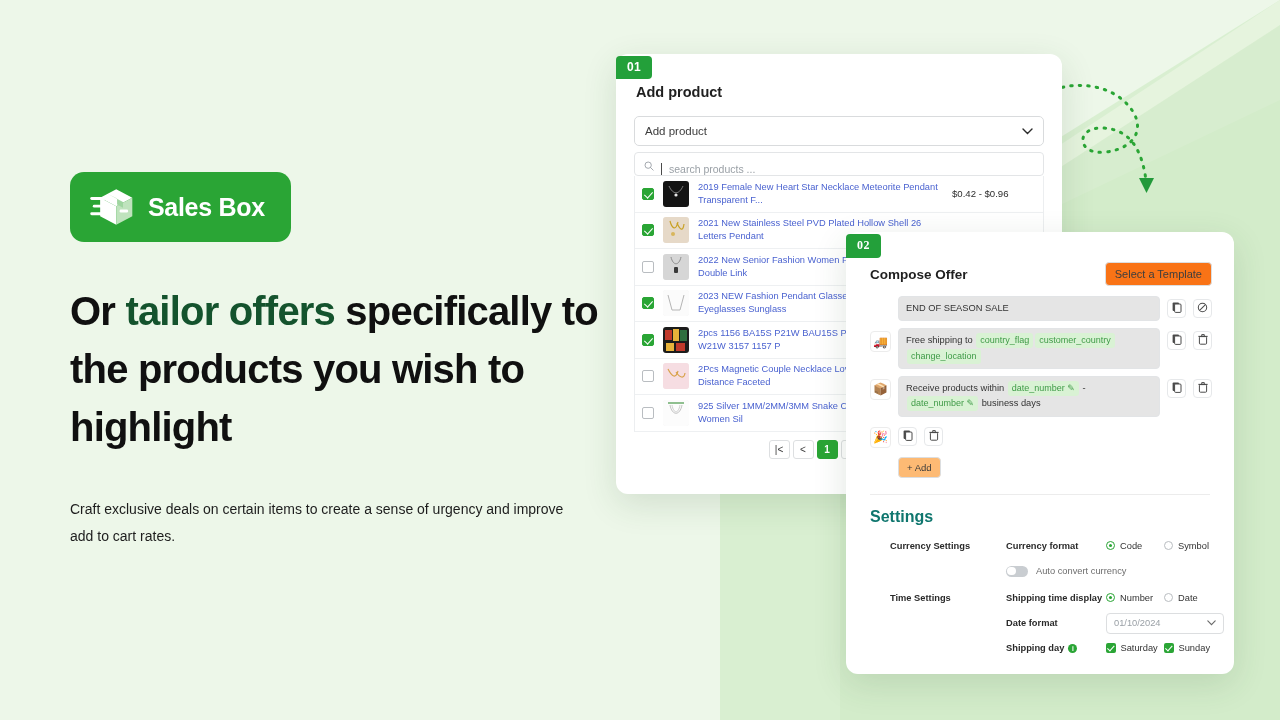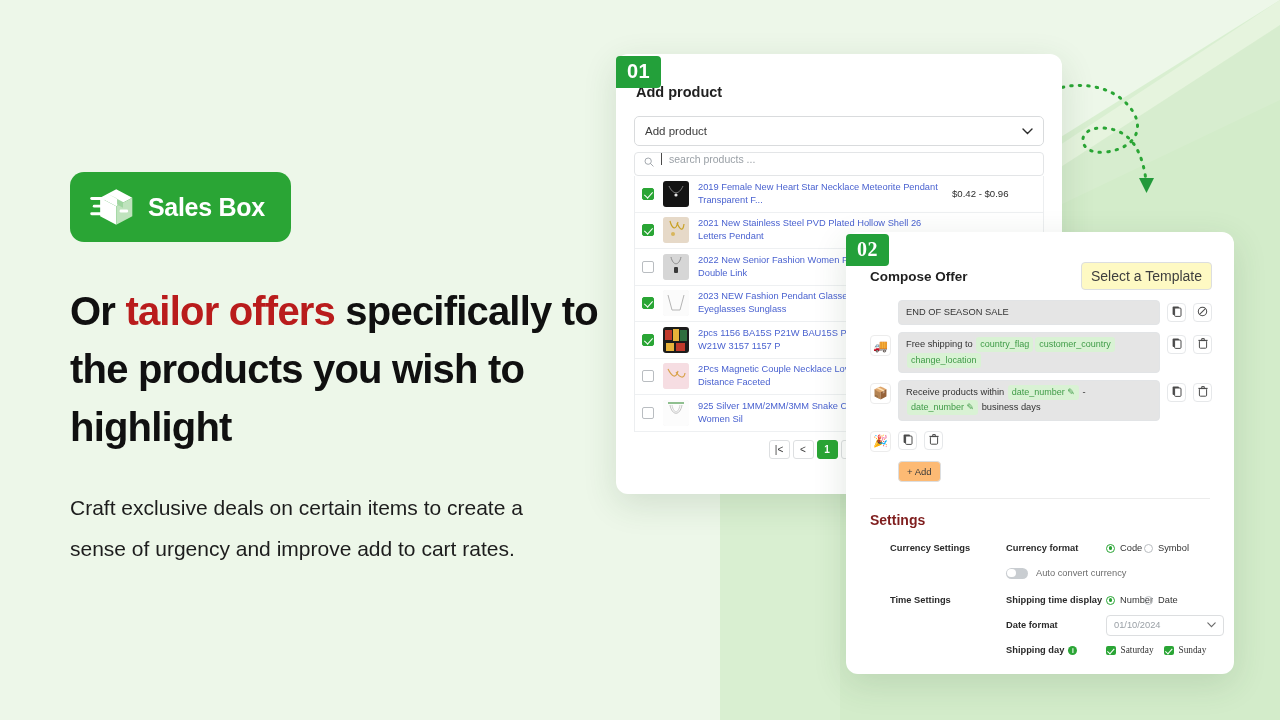--- a/index.html
+++ b/index.html
@@ -28,51 +28,51 @@
   .logo-icon { width: 44px; height: 42px; flex: 0 0 auto; }
   .logo-text {
     color: #ffffff; font-size: 25px; font-weight: 700; letter-spacing: -0.3px;
     white-space: nowrap;
   }
   .headline {
     margin-top: 40px;
     font-size: 40px; line-height: 1.45; font-weight: 700;
     color: #101010; letter-spacing: -0.8px;
   }
-  .headline .accent { color: #b91c1c; }
+  .headline .accent { color: #14532d; }
   .subcopy {
-    margin-top: 32px; width: 505px;
-    font-size: 21px; line-height: 1.95; color: #1d1d1d;
+    margin-top: 40px; width: 505px;
+    font-size: 14px; line-height: 1.95; color: #1d1d1d;
   }
 
   
   .card {
     position: absolute; background: #ffffff; border-radius: 12px;
     box-shadow: 0 10px 34px rgba(45,80,40,0.14);
   }
   .step-badge {
     position: absolute; z-index: 30;
     background: #23a03a; color: #fff;
-    font-size: 20px; font-weight: 700;
+    font-size: 12px; font-weight: 700;
     padding: 4px 11px 5px; border-radius: 4px 4px 4px 0;
     letter-spacing: 0.4px;
   }
 
   
   #panel-add { left: 616px; top: 54px; width: 446px; height: 440px; z-index: 10; overflow: hidden; }
   .panel-title { font-size: 14.5px; font-weight: 700; color: #1f1f1f; padding: 30px 0 0 20px; }
   .ap-select {
     margin: 16px 18px 0; height: 30px; border: 1px solid #d9dbdd; border-radius: 5px;
     display: flex; align-items: center; padding: 0 10px;
     font-size: 11.5px; color: #3c3c3c; background: #fff;
   }
   .ap-select .chev { margin-left: auto; color: #2b2b2b; }
   .search-row {
     margin: 6px 18px 0; height: 24px; border: 1px solid #e3e5e7; border-radius: 4px;
-    display: flex; align-items: flex-start; gap: 7px; padding: 0 9px; background: #fff;
+    display: flex; align-items: flex-end; gap: 7px; padding: 0 9px; background: #fff;
   }
   .search-row .ph { font-size: 10.5px; color: #9aa0a6; }
   .caret { width: 1px; height: 12px; background: #4a4a4a; }
 
   .prod-list { margin: 0 18px; border-left: 1px solid #eceef0; border-right: 1px solid #eceef0; }
   .prod-row {
     display: flex; align-items: center; gap: 9px;
     height: 36.5px; border-bottom: 1px solid #eef0f2; padding: 0 5px 0 7px;
   }
   .cbox {
@@ -102,21 +102,21 @@
     font-size: 10px; color: #3b3b3b; background: #fff;
   }
   .pg.active { background: #2aa535; border-color: #2aa535; color: #fff; font-weight: 700; }
 
   
   #panel-offer { left: 846px; top: 232px; width: 388px; height: 442px; z-index: 20; overflow: hidden; }
   .co-head { display: flex; align-items: center; padding: 30px 22px 0 24px; }
   .co-title { font-size: 13.5px; font-weight: 700; color: #1f1f1f; }
   .tmpl-btn {
     margin-left: auto; border: 1px solid #dcdee0; border-radius: 4px;
-    padding: 5px 9px; font-size: 14px; color: #3e3e3e; background: #fef9c3;
+    padding: 5px 9px; font-size: 11px; color: #3e3e3e; background: #f97316;
   }
   .offer-rows { padding: 10px 22px 0 24px; }
   .o-row { display: flex; align-items: flex-start; gap: 7px; margin-bottom: 7px; }
   .o-emoji {
     width: 21px; height: 21px; border-radius: 4px; flex: 0 0 auto;
     background: #fff; border: 1px solid #ececec;
     display: flex; align-items: center; justify-content: center; font-size: 12px;
     margin-top: 3px;
   }
   .o-field {
@@ -133,52 +133,52 @@
     display: flex; align-items: center; justify-content: center;
   }
   .add-btn {
     margin: 2px 0 0 52px; display: inline-flex; align-items: center;
     border: 1px solid #dcdee0; border-radius: 4px; background: #fdba74;
     padding: 4px 8px; font-size: 9.5px; color: #3a3a3a;
   }
   .divider { margin: 16px 24px 0; height: 1px; background: #ececec; }
 
   
-  .set-title { font-size: 14px; font-weight: 700; color: #7f1d1d; padding: 13px 8px 0 24px; }
+  .set-title { font-size: 16px; font-weight: 700; color: #0f766e; padding: 13px 8px 0 24px; }
   .set-grid { padding: 10px 22px 0 24px; }
   .set-block { display: flex; margin-bottom: 2px; margin-left: 20px; }
   .set-group-label { width: 116px; flex: 0 0 auto; font-size: 9.3px; font-weight: 700; color: #2a2a2a; padding-top: 5px; }
   .set-rows { flex: 1 1 auto; }
   .set-row { display: flex; align-items: center; min-height: 21px; margin-bottom: 4px; }
   .set-label { width: 100px; flex: 0 0 auto; font-size: 9.3px; font-weight: 700; color: #2a2a2a; }
   .set-label.plain { font-weight: 400; color: #6d6d6d; }
   .sel-box {
     width: 118px; height: 21px; border: 1px solid #dcdee0; border-radius: 4px;
     display: flex; align-items: center; padding: 0 7px; font-size: 9.3px; color: #3b3b3b;
     background: #fff;
   }
   .sel-box.muted { color: #9aa0a6; }
   .sel-box .chev { margin-left: auto; font-size: 9px; color: #6a6a6a; }
-  .radio-item { display: flex; align-items: center; gap: 5px; width: 38px; font-size: 9.3px; color: #333; }
+  .radio-item { display: flex; gap: 5px; width: 58px; font-size: 9.3px; color: #333; }
   .radio {
     width: 9px; height: 9px; border-radius: 50%; border: 1.4px solid #b9bdc1; flex: 0 0 auto;
   }
   .radio.on { border-color: #2aa535; position: relative; }
   .radio.on::after {
     content: ""; position: absolute; left: 1.6px; top: 1.6px;
     width: 3.5px; height: 3.5px; border-radius: 50%; background: #2aa535;
   }
   .toggle {
     width: 22px; height: 11px; border-radius: 7px; background: #c9cdd1; position: relative; flex: 0 0 auto;
   }
   .toggle::after {
     content: ""; position: absolute; left: 1.2px; top: 1.2px;
     width: 8.6px; height: 8.6px; border-radius: 50%; background: #fff;
   }
-  .day-item { display: flex; align-items: flex-end; gap: 5px; width: 58px; font-size: 9.3px; color: #333; font-family: Liberation Serif, serif; }
+  .day-item { display: flex; align-items: flex-start; gap: 5px; width: 58px; font-size: 9.3px; color: #333; }
   .dcb {
     width: 9.5px; height: 9.5px; border-radius: 2px; background: #2aa535; flex: 0 0 auto; position: relative;
   }
   .dcb::after {
     content: ""; position: absolute; left: 2.8px; top: 1px;
     width: 3px; height: 5.5px; border: solid #fff; border-width: 0 1.5px 1.5px 0;
     transform: rotate(42deg);
   }
   .info-i {
     width: 9px; height: 9px; border-radius: 50%; background: #2aa535; color: #fff;

